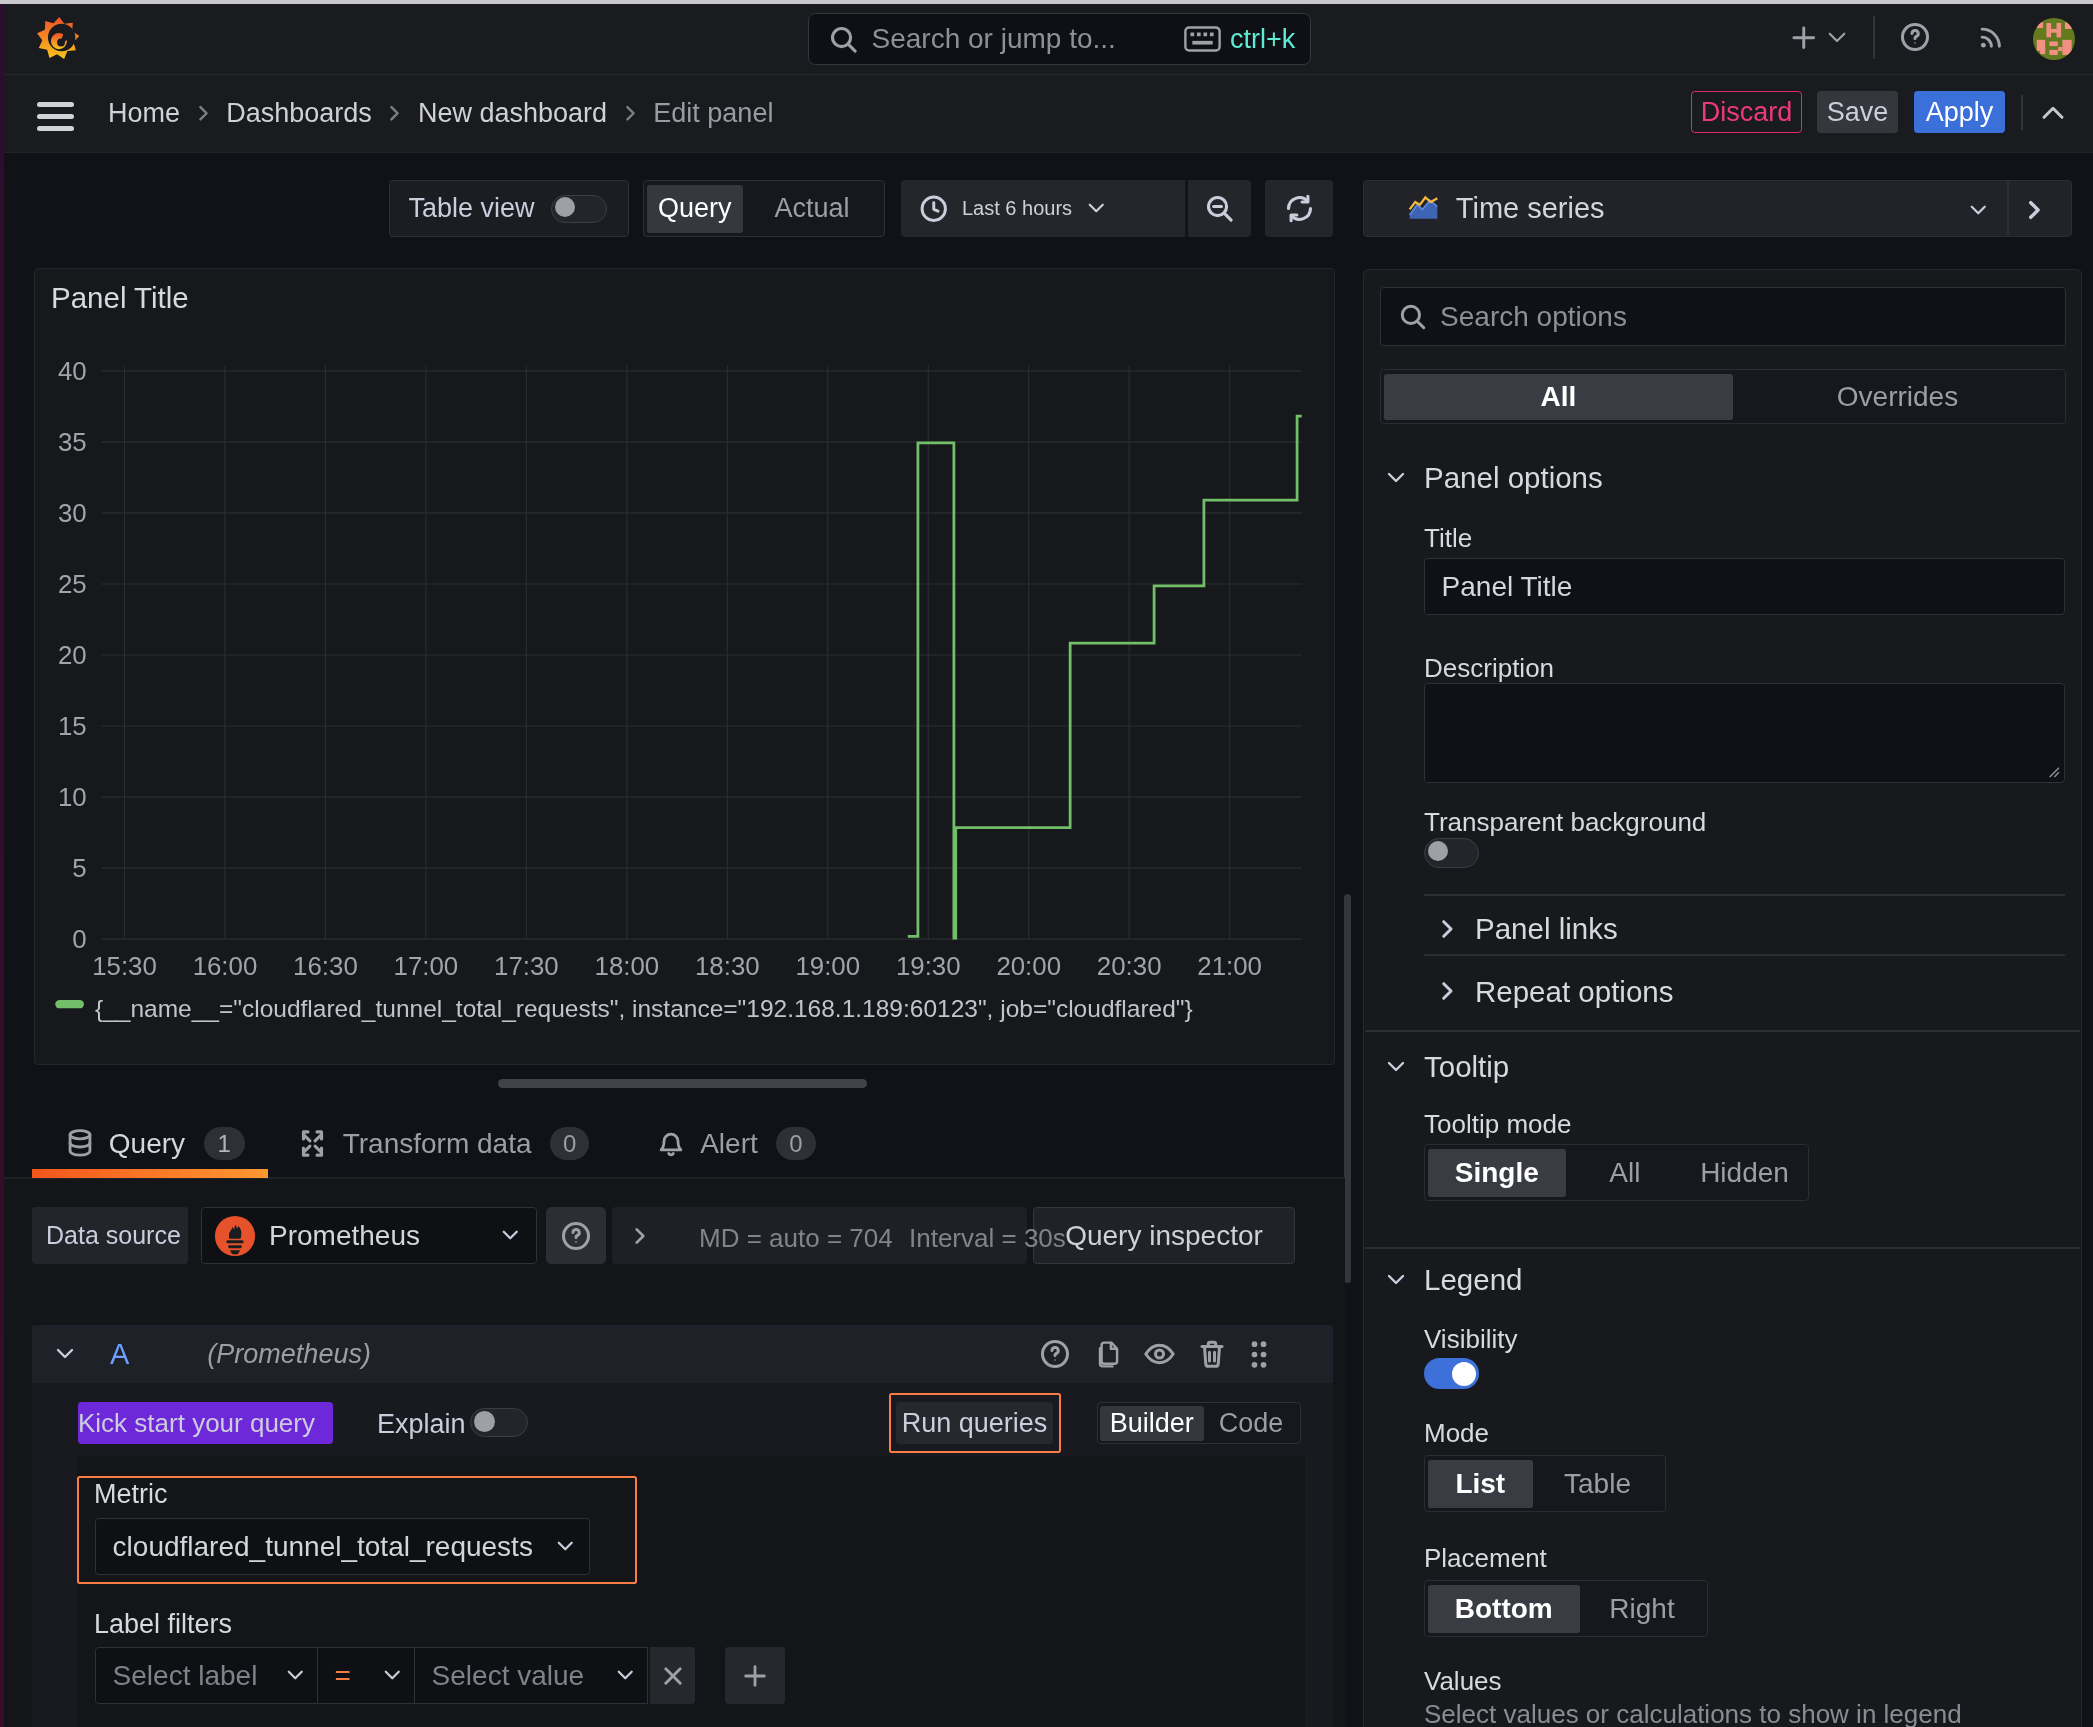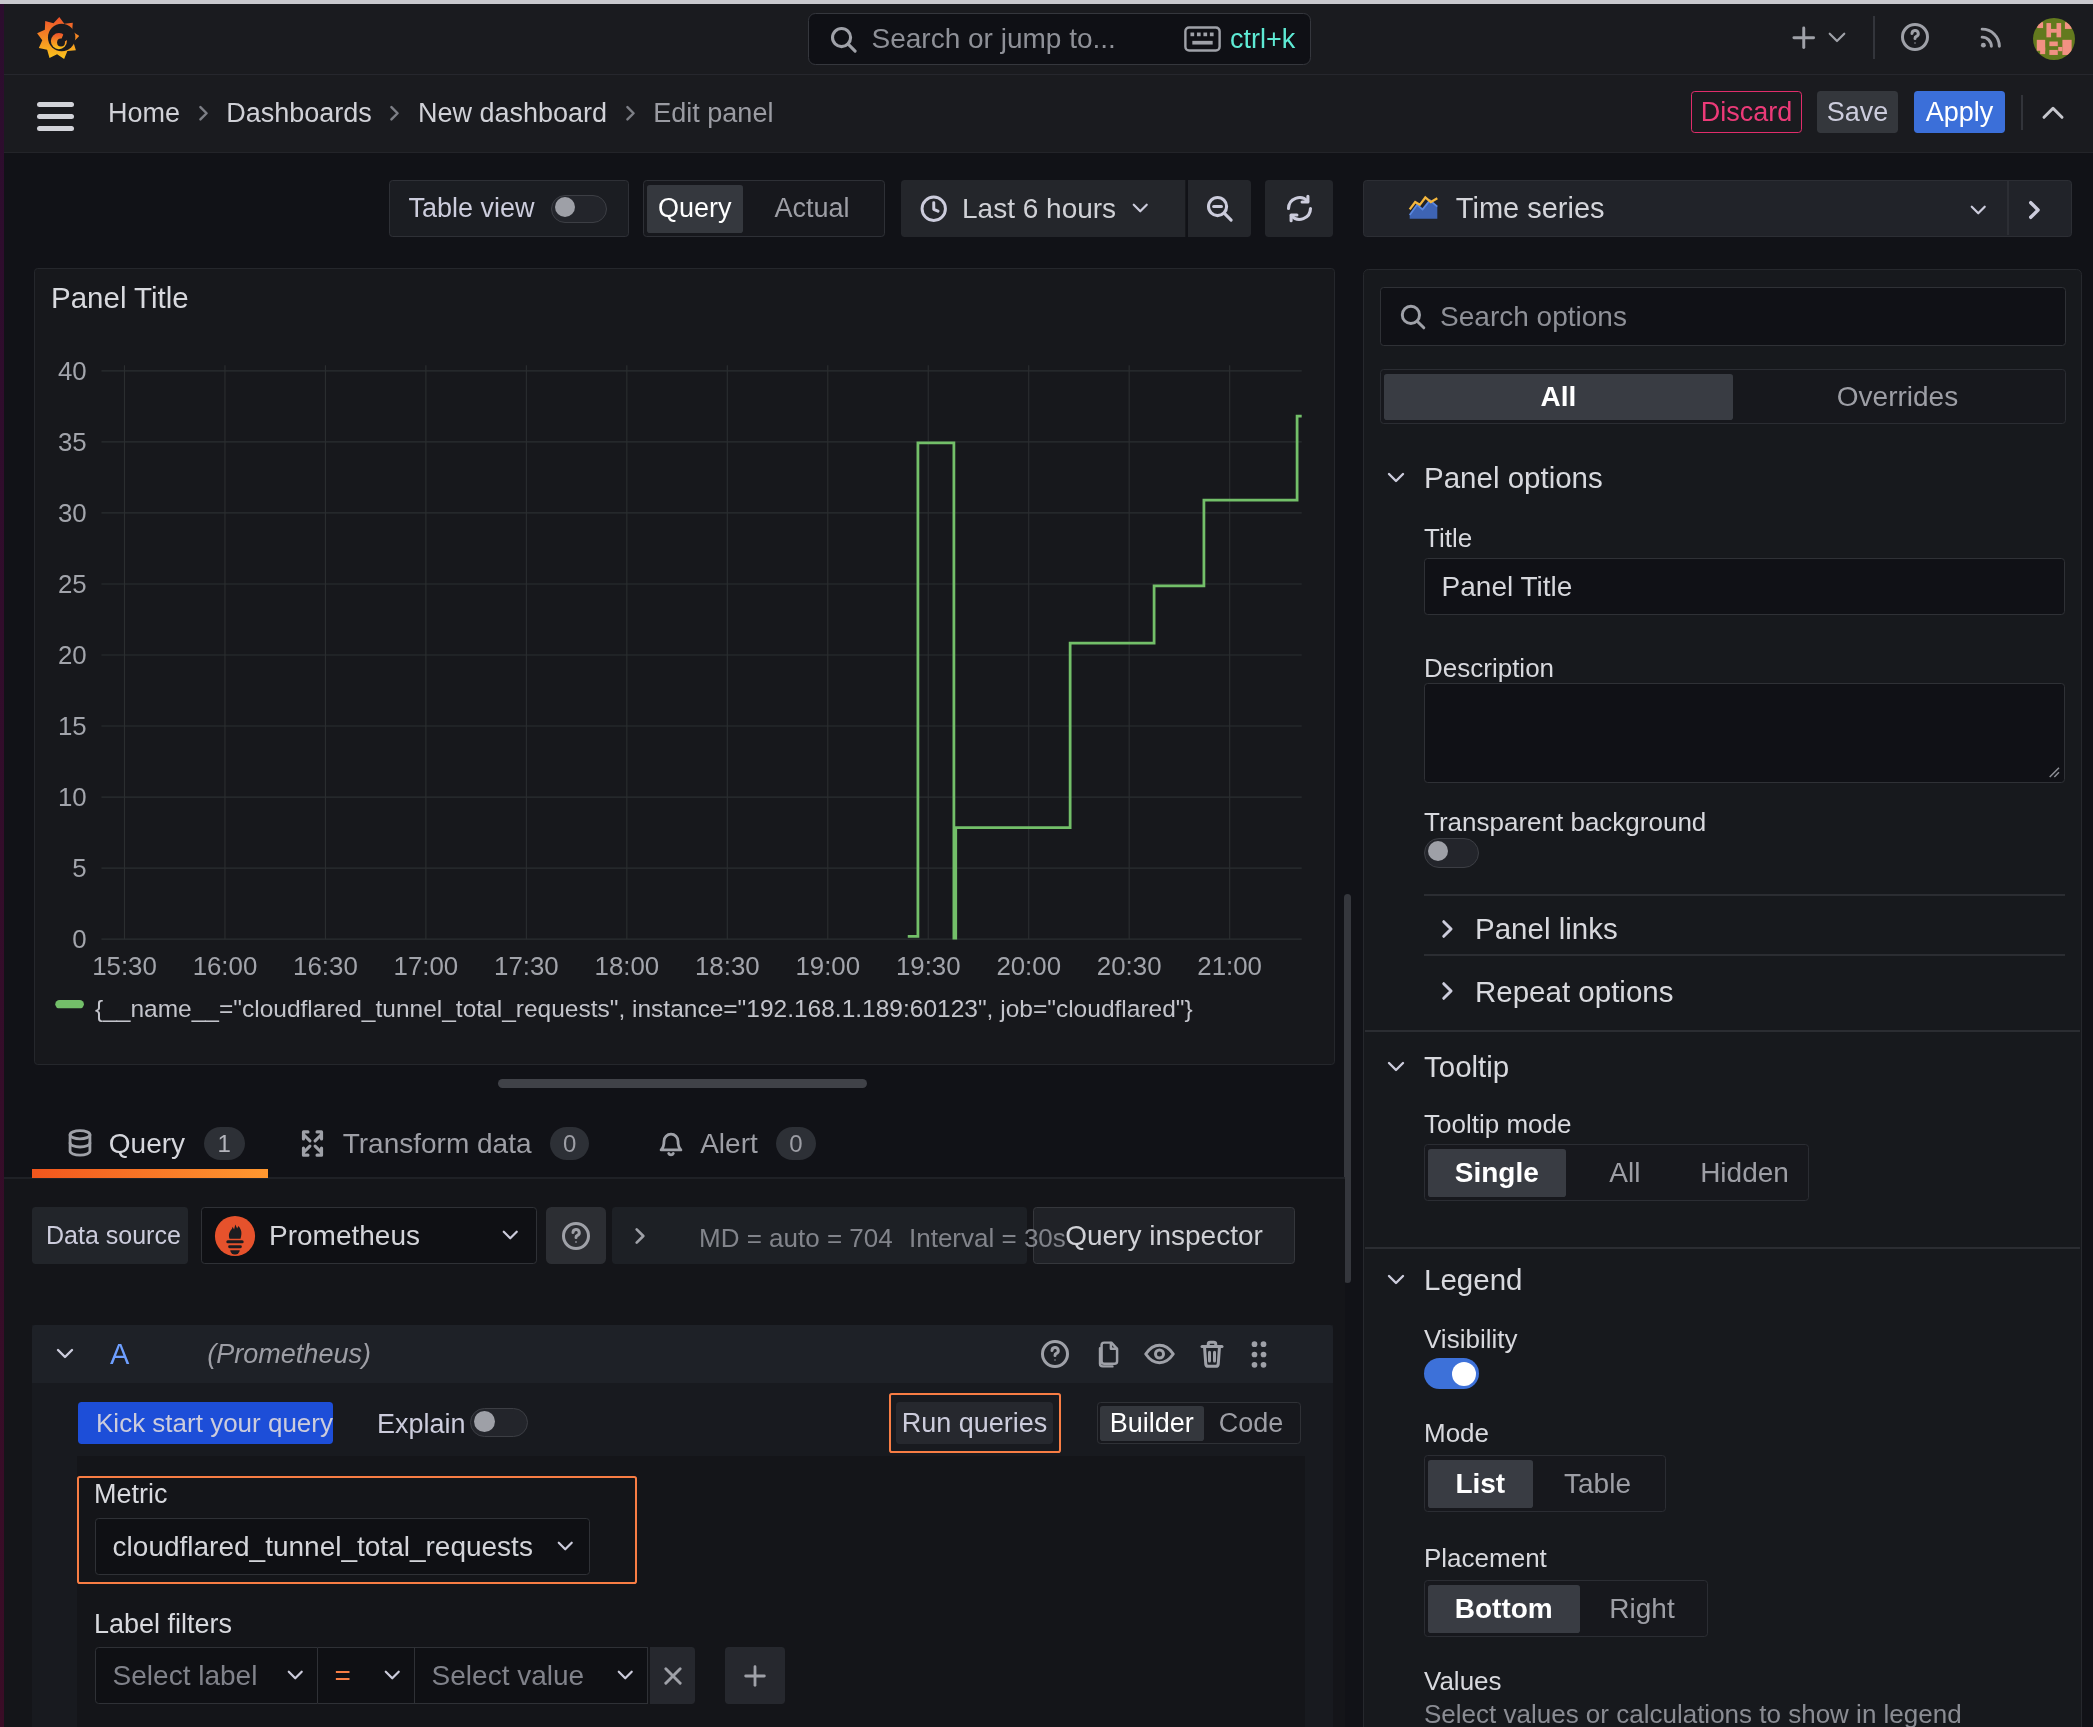--- a/index.html
+++ b/index.html
@@ -131,21 +131,21 @@
 </div>
 <div class="abs flex" style="left:643px;top:180px;width:242px;height:57px;background:#17181d;border:1.8px solid #2e3036;border-radius:3.7px;padding:2.8px;">
   <span class="flex" style="height:48px;width:96px;background:#35383e;border-radius:2.8px;justify-content:center;font-size:27px;color:#fff;font-weight:500;">Query</span>
   <span class="flex" style="height:48px;flex:1;justify-content:center;font-size:27px;color:#9d9ea5;">Actual</span>
 </div>
 <div class="abs flex" style="left:901px;top:180px;width:285px;height:57px;background:#24262b;border-radius:3.7px 0 0 3.7px;border-right:1.8px solid #17181c;">
   <svg class="ico" style="margin-left:17.5px;" width="29.5" height="29.5" viewBox="0 0 24 24">
       <circle cx="12" cy="12" r="9.5" stroke="#ccccdc"></circle>
       <polyline points="12,7 12,12.5 15.5,14" stroke="#ccccdc"></polyline>
     </svg>
-  <span style="margin-left:14px;font-size:28px;color:#d0d1d6;">Last 6 hours</span>
+  <span style="margin-left:14px;font-size:20px;color:#d0d1d6;">Last 6 hours</span>
   <svg class="ico" style="margin-left:14.8px;" width="18.5" height="13" viewBox="0 0 20 14">
       <polyline points="3,3 10,10 17,3" stroke="#ccccdc"></polyline>
     </svg>
 </div>
 <div class="abs flex" style="left:1188px;top:180px;width:63px;height:57px;background:#24262b;border-radius:0 3.7px 3.7px 0;justify-content:center;">
   <svg class="ico" width="31" height="31" viewBox="0 0 24 24">
       <circle cx="10.5" cy="10.5" r="7" stroke="#ccccdc"></circle>
       <line x1="15.8" y1="15.8" x2="21" y2="21" stroke="#ccccdc"></line>
       <line x1="7.5" y1="10.5" x2="13.5" y2="10.5" stroke="#ccccdc"></line>
     </svg>
@@ -315,21 +315,21 @@
         <circle cx="4.5" cy="4" r="2.2"></circle>
         <circle cx="11.5" cy="4" r="2.2"></circle>
         <circle cx="4.5" cy="12" r="2.2"></circle>
         <circle cx="11.5" cy="12" r="2.2"></circle>
         <circle cx="4.5" cy="20" r="2.2"></circle>
         <circle cx="11.5" cy="20" r="2.2"></circle>
       </svg>
   </span>
 </div>
 
-<div class="abs flex" style="left:78px;top:1402px;width:255px;height:42px;background:#1d4ed8;border-radius:3.7px;justify-content:flex-end;">
+<div class="abs flex" style="left:78px;top:1402px;width:255px;height:42px;background:#6d28d9;border-radius:3.7px;justify-content:flex-start;">
   <span style="font-size:26px;color:#ccccdc;font-weight:500;">Kick start your query</span>
 </div>
 <div class="abs" style="left:377px;top:1409px;font-size:27px;color:#ccccdc;">Explain</div>
 <span class="abs" style="left:470px;top:1408px;width:58px;height:29px;background:#23252b;border:1.8px solid #3c3e44;border-radius:14.8px;">
   <span style="position:absolute;left:2.8px;top:1.8px;width:21px;height:21px;background:#9ea0a7;border-radius:50%;"></span>
 </span>
 <div class="abs" style="left:889px;top:1393px;width:172px;height:60px;border:2.8px solid #f87d44;border-radius:2.8px;"></div>
 <div class="abs flex" style="left:896px;top:1402px;width:157px;height:42px;background:#26282e;border-radius:3.7px;justify-content:center;">
   <span style="font-size:27px;color:#ccccdc;font-weight:500;">Run queries</span>
 </div>

